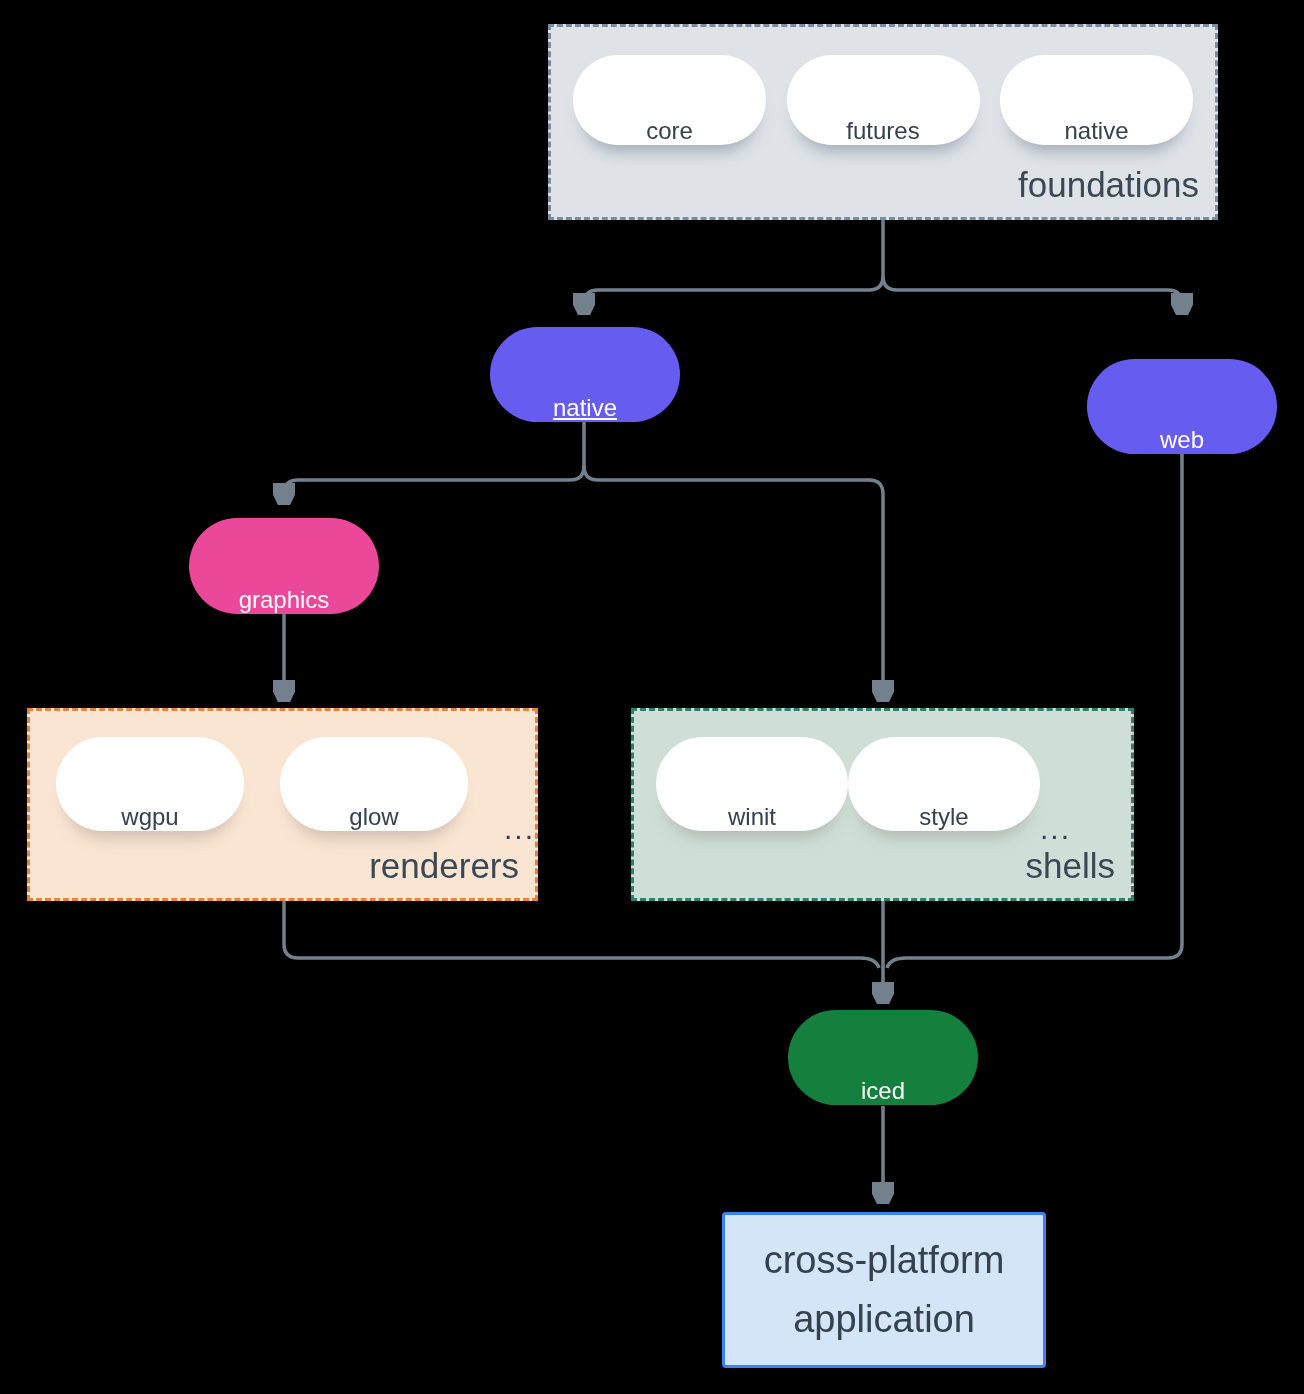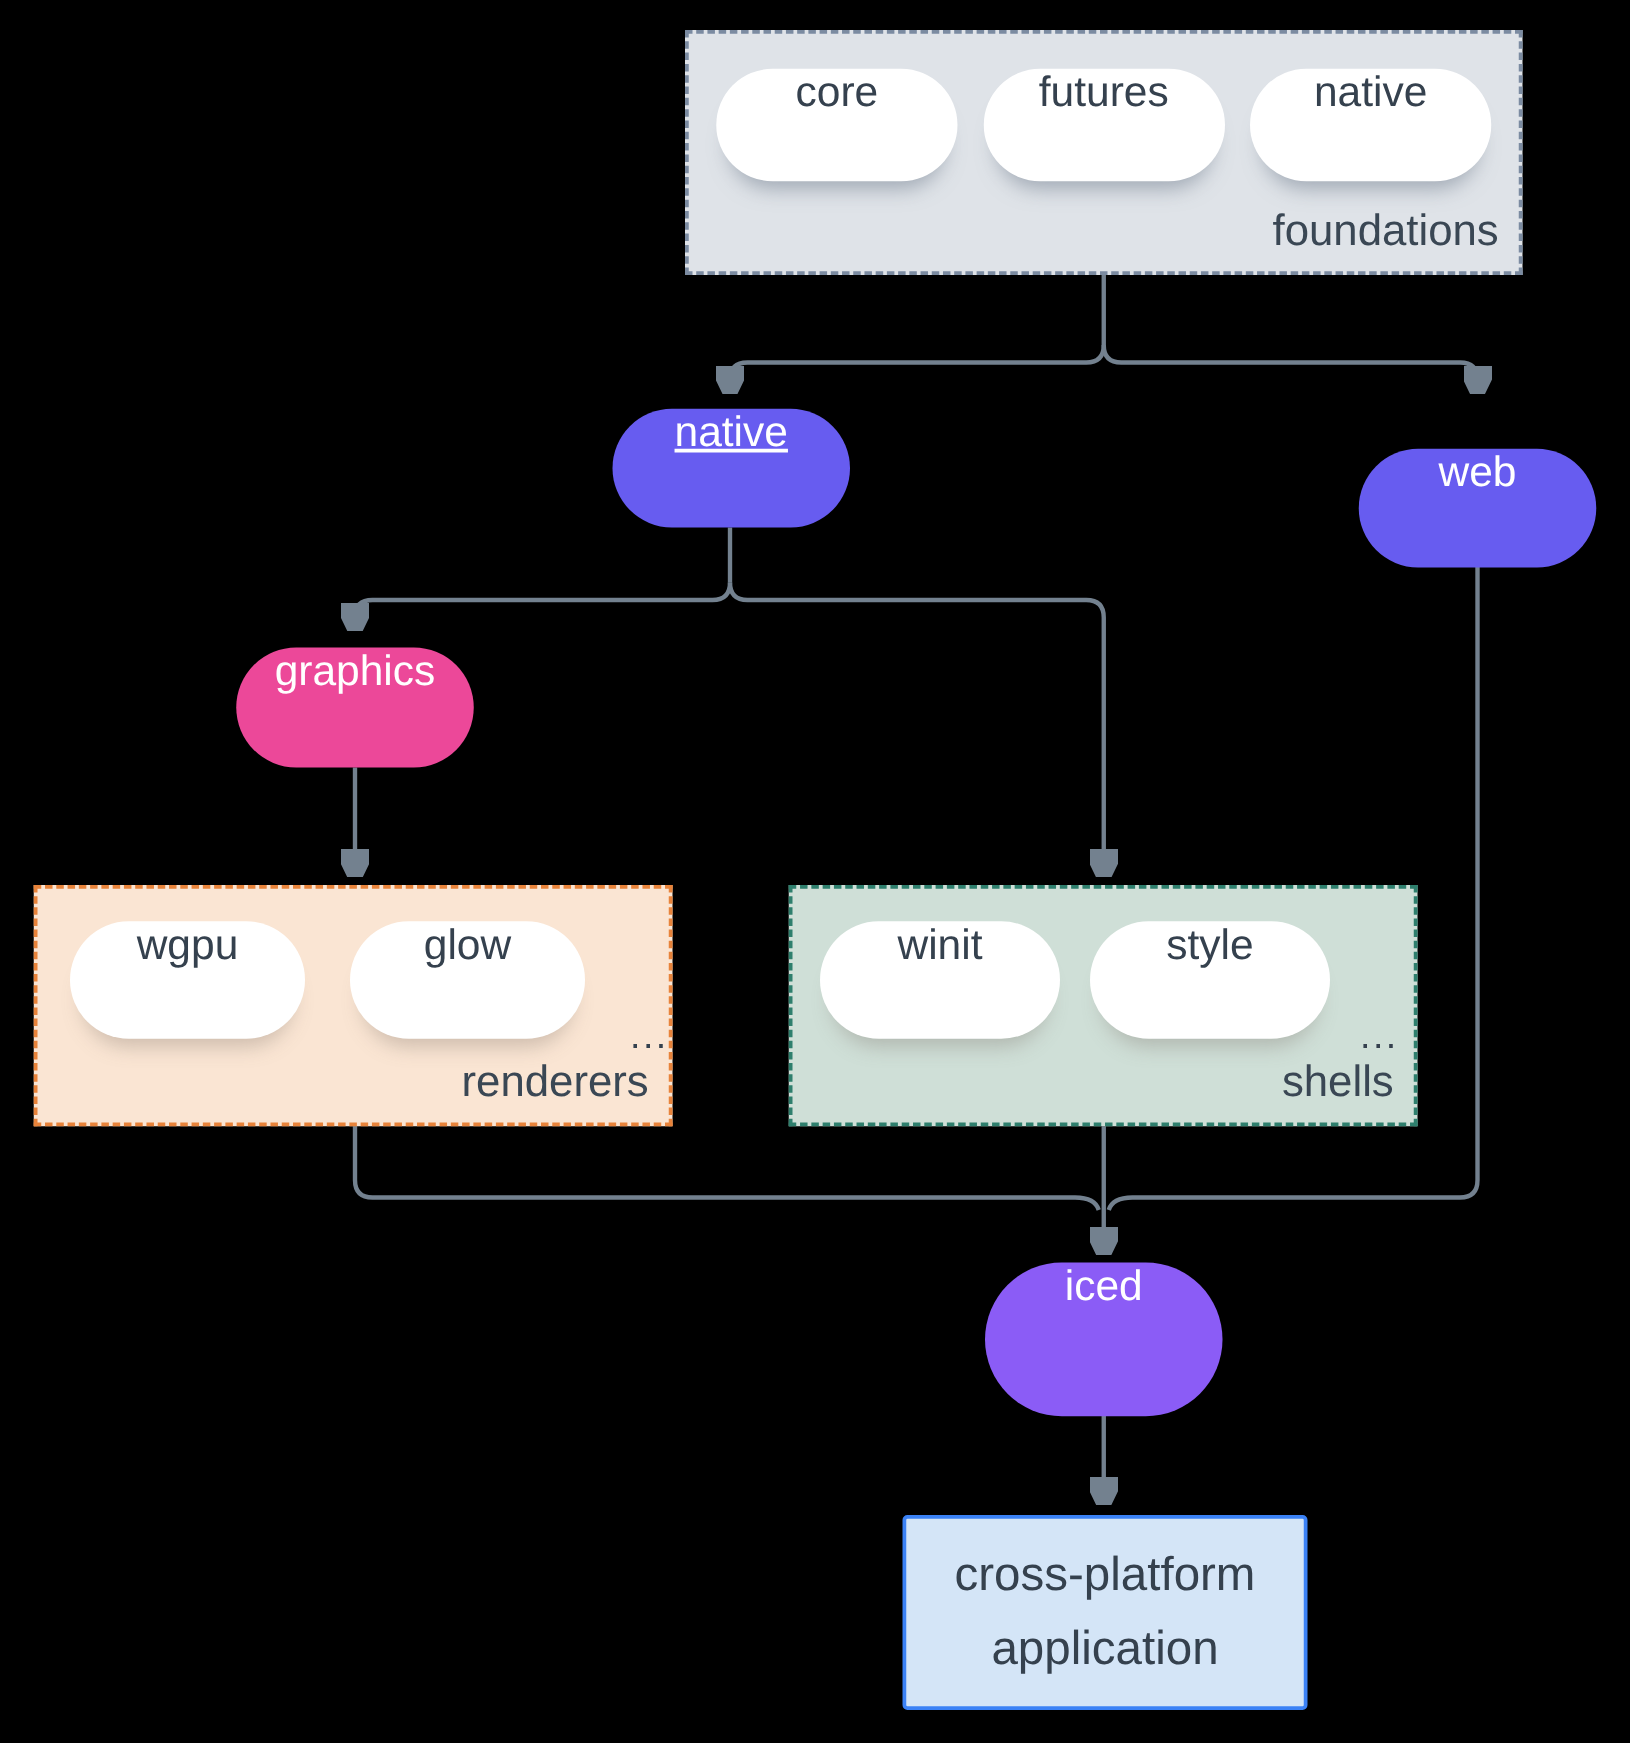--- a/index.html
+++ b/index.html
@@ -41,37 +41,36 @@
     background: #FAE5D3;
     border: 3px dashed #E8833A;
     padding: 26px 0 0 26px;
     gap: 36px;
   }
   .group-shells {
     left: 631px; top: 708px; width: 503px; height: 193px;
     background: #CFDFD7;
     border: 3px dashed #2E7F6D;
     padding: 26px 0 0 22px;
-    gap: 24px;
   }
   .group-label {
     position: absolute;
     right: 16px; bottom: 12px;
     font-size: 35px;
     color: #3A4754;
   }
 
   
   .pill {
     box-sizing: border-box;
     display: flex;
-    align-items: flex-start;
+    align-items: flex-end;
     justify-content: center;
     border-radius: 999px;
-    font-size: 34px;
+    font-size: 24px;
     white-space: nowrap;
   }
   .pill-white {
     width: 193px; height: 90px;
     background: #FFFFFF;
     color: #35414E;
     box-shadow: 0 16px 16px -10px rgba(110, 122, 138, 0.55);
   }
   .group-renderers .pill-white, .group-shells .pill-white {
     width: 192px; height: 94px;
@@ -84,21 +83,21 @@
     color: #35414E;
     letter-spacing: 2px;
   }
   .node {
     position: absolute;
     color: #FFFFFF;
   }
   .node-native  { left: 490px;  top: 327px;  width: 190px; height: 95px; background: #675CF0; text-decoration: underline; }
   .node-web     { left: 1087px; top: 327px;  width: 190px; height: 95px; background: #675CF0; margin-top: 32px; }
   .node-graphics{ left: 189px;  top: 518px;  width: 190px; height: 96px; background: #ec4899; }
-  .node-iced    { left: 788px;  top: 1010px; width: 190px; height: 123px; background: #8b5cf6; }
+  .node-iced    { left: 788px;  top: 1010px; width: 190px; height: 95px; background: #15803d; }
 
   
   .app-box {
     position: absolute;
     left: 722px; top: 1212px;
     width: 324px; height: 156px;
     box-sizing: border-box;
     background: #D4E5F7;
     border: 3px solid #3b82f6;
     border-radius: 4px;

